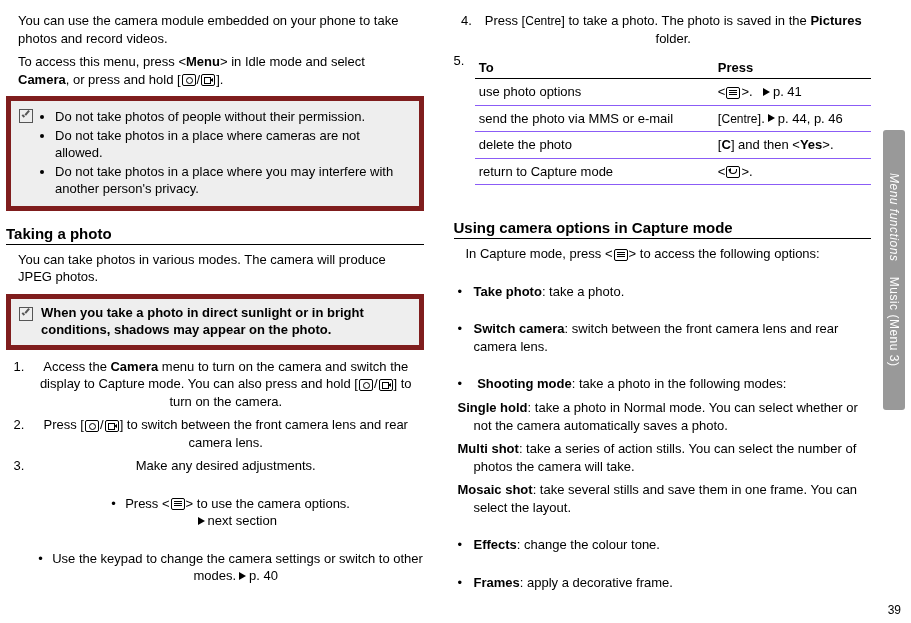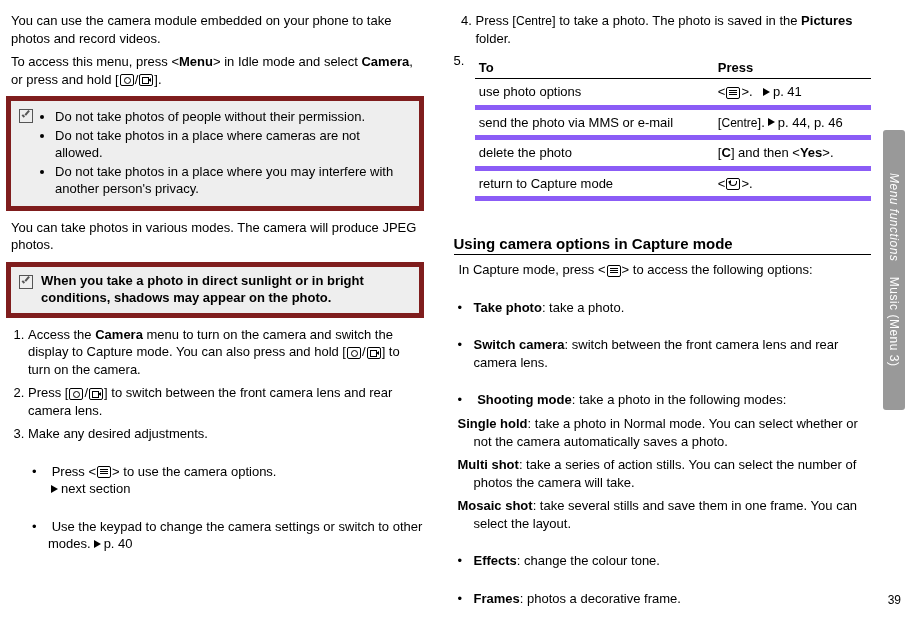--- a/index.html
+++ b/index.html
@@ -28,21 +28,21 @@
     font-size: 19px;
     font-weight: bold;
     margin: 0 0 4px 0;
     display: inline;
   }
   .menu-tag {
     font-size: 11px;
     font-style: italic;
     font-weight: normal;
   }
-  p { margin: 6px 5px; line-height: 1.35; }
+  p { margin: 6px 12px; line-height: 1.35; }
   h2 {
     font-size: 15px;
     font-weight: bold;
     border-bottom: 1px solid #000;
     padding-bottom: 2px;
     margin: 14px 0 6px 0;
   }
   .note-box {
     border: 5px solid #7f1d1d;
     background: #eee;
@@ -58,21 +58,21 @@
   }
   .note-box ul {
     margin: 0;
     padding-left: 14px;
   }
   .note-box li { margin: 2px 0; line-height: 1.3; }
   ol {
     margin: 6px 0;
     padding-left: 22px;
   }
-  ol > li { margin: 6px 0; line-height: 1.35; }
+  ol > li { margin: 6px 0; line-height: 1.35; text-align: center; }
   ul.sub {
     list-style: none;
     margin: 4px 0;
     padding-left: 4px;
   }
   ul.sub > li {
     margin: 20px 0;
     padding-left: 16px;
     text-indent: -16px;
     line-height: 1.35;
@@ -179,21 +179,21 @@
     margin: 4px 0 20px 0;
     font-size: 13px;
   }
   table.opts th {
     text-align: left;
     font-weight: bold;
     border-bottom: 1px solid #000;
     padding: 3px 4px;
   }
   table.opts td {
-    border-bottom: 5px solid #8b5cf6;
+    border-bottom: 1px solid #8b5cf6;
     padding: 4px 4px;
     vertical-align: top;
     line-height:1.35;
   }
   .step5-row { display:flex; align-items:flex-start; gap:6px; }
   .step5-row .num { width:16px; }
   .side-tab {
     position: absolute;
     right: 6px;
     top: 130px;
@@ -209,21 +209,21 @@
   .side-tab span {
     writing-mode: vertical-rl;
     font-style: italic;
     font-size: 12px;
     letter-spacing: 0.5px;
   }
   .side-tab .plain { font-style: normal; }
   .page-num {
     position: absolute;
     right: 10px;
-    bottom: 16px;
+    bottom: 6px;
     font-size: 12px;
   }
   b { font-weight: bold; }
 </style>
 </head>
 <body>
 
 <div class="page">
 
   <div class="col">
@@ -236,20 +236,21 @@
 
     <div class="note-box">
       <div class="icon-cell"><span class="check-icon"></span></div>
       <ul>
         <li>Do not take photos of people without their permission.</li>
         <li>Do not take photos in a place where cameras are not allowed.</li>
         <li>Do not take photos in a place where you may interfere with another person's privacy.</li>
       </ul>
     </div>
 
+    <h2>Taking a photo</h2>
     <p>You can take photos in various modes. The camera will produce JPEG photos.</p>
 
     <div class="note-box">
       <div class="icon-cell"><span class="check-icon"></span></div>
       <div style="line-height:1.3;font-weight:bold;">When you take a photo in direct sunlight or in bright conditions, shadows may appear on the photo.</div>
     </div>
 
     <ol>
       <li>
         <span>Access the </span><b>Camera</b><span> menu to turn on the camera and switch the display to Capture mode. You can also press and hold [</span><span class="icon-box cam"></span>/<span class="icon-box vid"></span><span>] to turn on the camera.</span>
@@ -324,21 +325,21 @@
     <ul class="sub">
       <li><b>Take photo</b><span>: take a photo.</span></li>
       <li><b>Switch camera</b><span>: switch between the front camera lens and rear camera lens.</span></li>
       <li>
         <b>Shooting mode</b><span>: take a photo in the following modes:</span>
         <p style="margin:6px 0 6px 0;"><b>Single hold</b><span>: take a photo in Normal mode. You can select whether or not the camera automatically saves a photo.</span></p>
         <p style="margin:6px 0 6px 0;"><b>Multi shot</b><span>: take a series of action stills. You can select the number of photos the camera will take.</span></p>
         <p style="margin:6px 0 6px 0;"><b>Mosaic shot</b><span>: take several stills and save them in one frame. You can select the layout.</span></p>
       </li>
       <li><b>Effects</b><span>: change the colour tone.</span></li>
-      <li><b>Frames</b><span>: photos a decorative frame.</span></li>
+      <li><b>Frames</b><span>: apply a decorative frame.</span></li>
     </ul>
   </div>
 </div>
 
 <div class="side-tab">
   <span>
     <span>Menu functions</span>&nbsp;&nbsp;&nbsp;
     <span class="plain">Music (Menu 3)</span>
   </span>
 </div>

